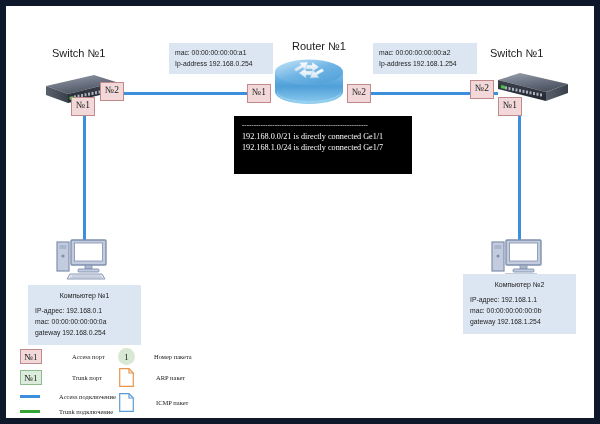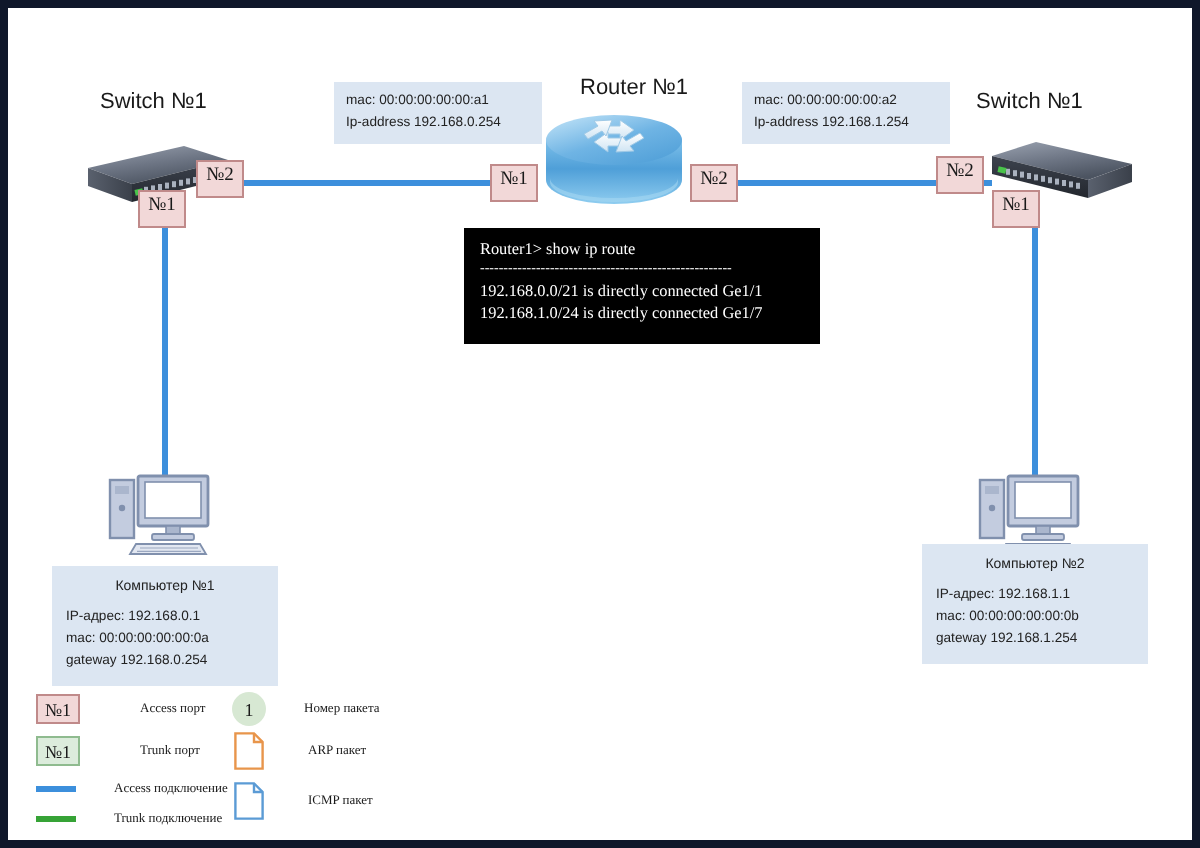--- a/index.html
+++ b/index.html
@@ -5,21 +5,21 @@
   html, body {
     margin: 0;
     padding: 0;
     background: #ffffff;
   }
   #canvas {
     position: relative;
     width: 600px;
     height: 424px;
     background: #ffffff;
-    border: 4px solid #0f172a;
+    border: 6px solid #0f172a;
     box-sizing: border-box;
     font-family: "Liberation Sans", sans-serif;
     overflow: hidden;
   }
 
   
   .abs { position: absolute; }
 
   
   .device-title {
@@ -297,21 +297,20 @@
     <div>mac: 00:00:00:00:00:a1</div>
     <div>Ip-address 192.168.0.254</div>
   </div>
 
   <div class="info-box" style="left:367px; top:37px; width:104px;">
     <div>mac: 00:00:00:00:00:a2</div>
     <div>Ip-address 192.168.1.254</div>
   </div>
 
   <div class="terminal" style="left:228px; top:110px; width:178px; height:58px;">
-    <div>Router1&gt; show ip route</div>
     <div class="sep">------------------------------------------------------</div>
     <div>192.168.0.0/21 is directly connected Ge1/1</div>
     <div>192.168.1.0/24 is directly connected Ge1/7</div>
   </div>
 
   <div class="abs" style="left:50px; top:230px; width:54px; height:44px;">
     <svg width="54" height="44" viewBox="0 0 54 44">
 
       <rect x="1" y="6" width="12" height="29" fill="#c3ccdf" stroke="#8090ad" stroke-width="1.2"></rect>
       <rect x="3.5" y="9" width="7" height="4" fill="#aab6cd"></rect>

